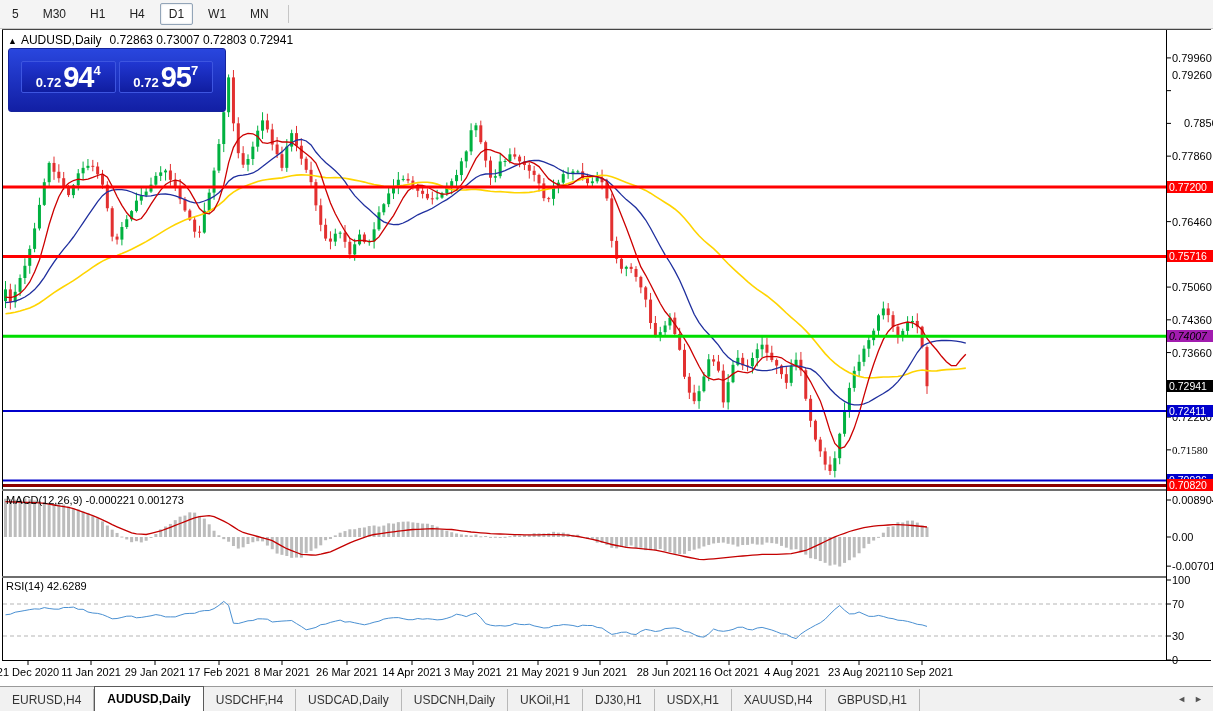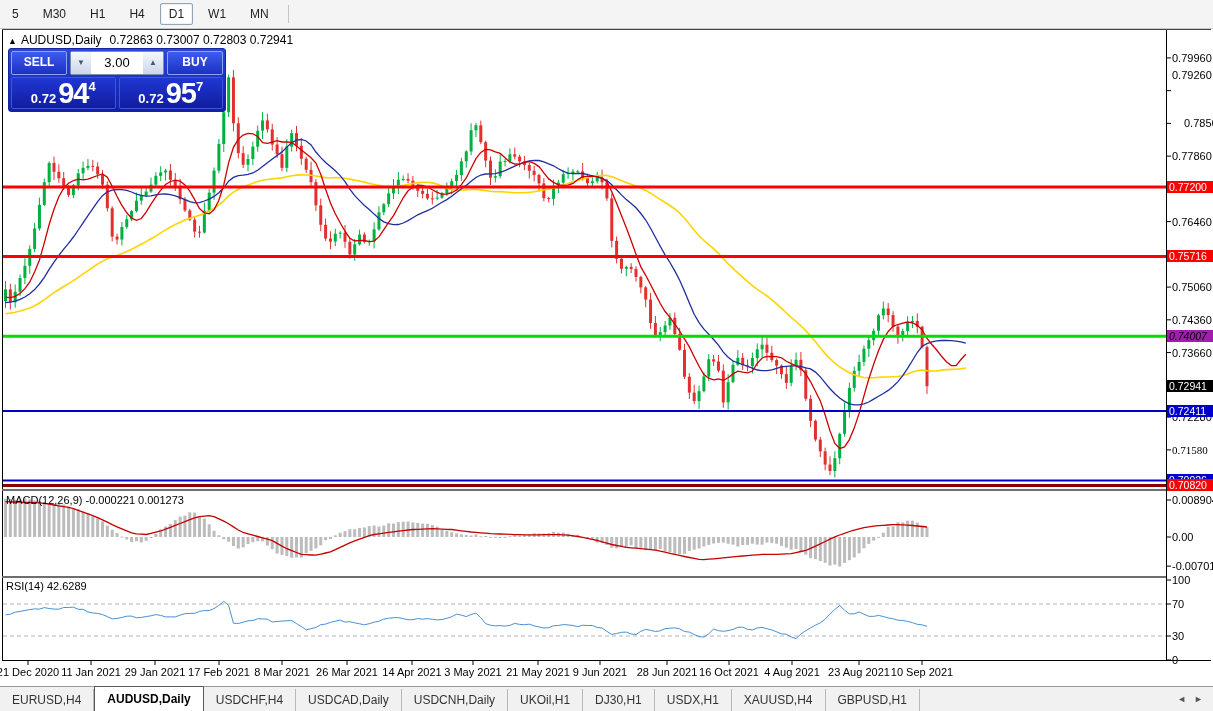--- a/index.html
+++ b/index.html
@@ -19,21 +19,21 @@
   .chart-title .sym{margin-right:8px}
   
   .panel{position:absolute;left:8px;top:48px;width:218px;height:64px;z-index:5;color:#fff;
          background:linear-gradient(#2946de,#121fa4);border:1px solid #16249c;border-radius:3px;box-sizing:border-box}
   .panel-row1{display:flex;height:26px;padding:2px 2px 0;box-sizing:border-box}
   .btn-trade{width:56px;font-size:12px;font-weight:bold;color:#fff;text-align:center;line-height:21px;
              background:linear-gradient(#3c5cf0,#1c31c2);border:1px solid #8fa3f4;border-radius:2px;box-sizing:border-box;cursor:pointer}
   .spinner{flex:1;display:flex;margin:0 3px;background:#fff;border:1px solid #7c8db0;border-radius:2px;overflow:hidden}
   .spin-btn{width:20px;background:linear-gradient(#f4f7fc,#ccd6ea);color:#445577;font-size:8px;text-align:center;line-height:21px;cursor:pointer}
   .spin-val{flex:1;text-align:center;font-size:13px;color:#000;line-height:21px}
-  .panel-row2{display:flex;gap:3px;padding:2px;box-sizing:border-box}
+  .panel-row2{display:flex;gap:3px;padding:12px;box-sizing:border-box}
   .price-box{flex:1;display:flex;align-items:stretch;justify-content:center;white-space:nowrap;height:32px;
              background:linear-gradient(#2137d2,#101da0);border:1px solid #3d55e0;border-radius:2px;box-sizing:border-box}
   .p-small{font-size:13px;font-weight:bold;align-self:flex-end;margin:0 2px 2px 0}
   .p-big{font-size:29px;font-weight:bold;line-height:31px;letter-spacing:-1px}
   .p-sup{font-size:13px;font-weight:bold;align-self:flex-start;margin-top:1px}
   
   .ind-label{position:absolute;left:6px;font-size:11px;color:#000;z-index:4;white-space:nowrap}
   
   .axis-label{position:absolute;left:1172px;font-size:11px;color:#000;z-index:3;transform:translateY(-50%);white-space:nowrap}
   .badge{position:absolute;left:1167px;width:44px;font-size:10.5px;line-height:12px;padding:0 0 0 2px;z-index:3;
@@ -698,29 +698,20 @@
     <div class="tf">W1</div>
     <div class="tf">MN</div>
     <div class="tb-sep"></div>
   </div>
 
 <div class="chart-title">
   <span class="arr">▲</span><span class="sym">AUDUSD,Daily</span><span>0.72863 0.73007 0.72803 0.72941</span>
 </div>
 
 <div class="panel">
-  <div class="panel-row1">
-    <div class="btn-trade">SELL</div>
-    <div class="spinner">
-      <div class="spin-btn">▼</div>
-      <div class="spin-val">3.00</div>
-      <div class="spin-btn">▲</div>
-    </div>
-    <div class="btn-trade">BUY</div>
-  </div>
   <div class="panel-row2">
     <div class="price-box">
       <span class="p-small">0.72</span>
       <span class="p-big">94</span>
       <span class="p-sup">4</span>
     </div>
     <div class="price-box">
       <span class="p-small">0.72</span>
       <span class="p-big">95</span>
       <span class="p-sup">7</span>

